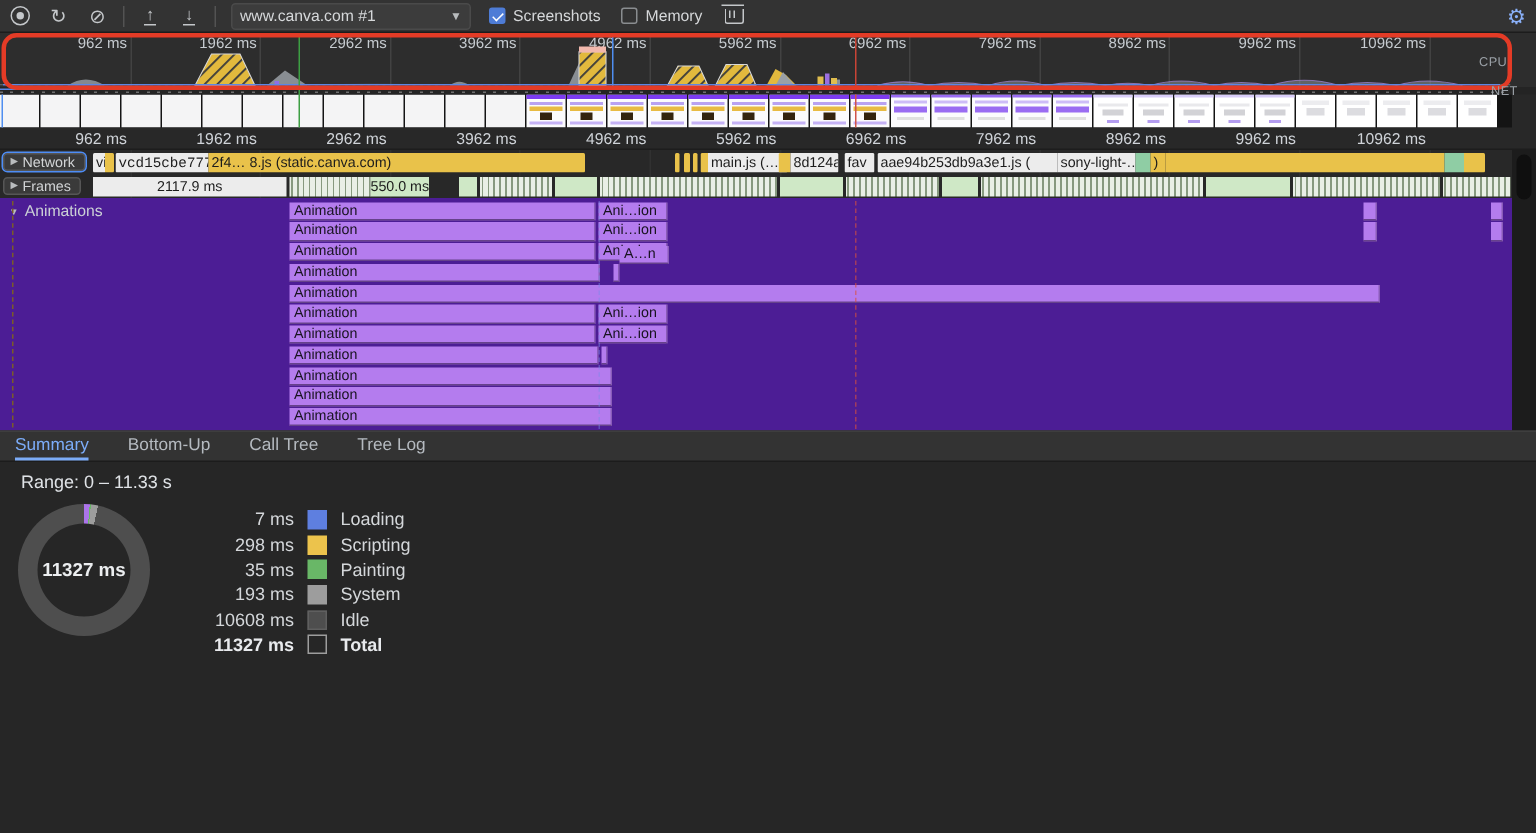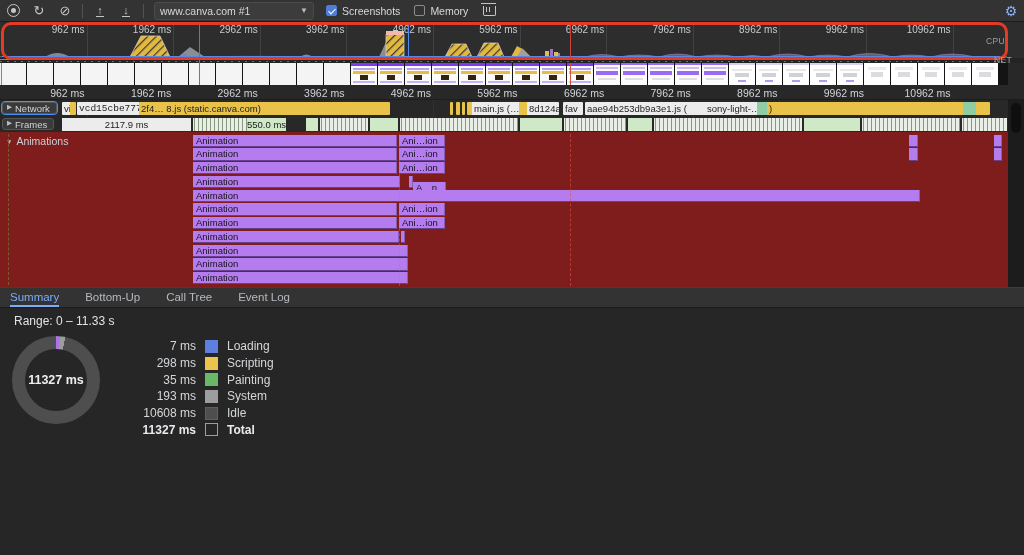--- a/index.html
+++ b/index.html
@@ -72,21 +72,21 @@
   .seg{height:100%;display:flex;align-items:center;white-space:nowrap;overflow:hidden;
        font-size:9.5px;color:#1c1c1c;padding:0 2px;box-sizing:border-box;flex:none;}
   .seg-white{background:#ececec;}
   .seg-yellow{background:#e9c24a;}
   .seg-green{background:#8fcda4;}
   .frame-seg{position:absolute;top:118px;height:13px;font-size:9.5px;color:#1c1c1c;
              display:flex;align-items:center;justify-content:center;overflow:hidden;white-space:nowrap;}
   .fs-white{background:#ececec;}
   .fs-green{background:#cfe8c6;}
   .fs-striped{background:repeating-linear-gradient(90deg,#e9efe6 0 1px,#87997f 1px 2px,#e9efe6 2px 4px);}
-  #anim-section{left:0;top:132px;width:1008px;height:155px;background:#7f1d1d;}
+  #anim-section{left:0;top:132px;width:1008px;height:155px;background:#4c1d95;}
   .anim-header{position:absolute;left:6px;top:3px;font-size:10.5px;color:#cbd0d6;display:flex;gap:4px;align-items:center;}
   .anim-bar{position:absolute;height:12.4px;background:#b47cee;border-bottom:1px solid rgba(40,20,60,.55);
             border-right:1px solid rgba(40,20,60,.3);box-sizing:border-box;color:#17121f;font-size:9.5px;
             line-height:11.5px;padding-left:3px;overflow:hidden;white-space:nowrap;cursor:pointer;}
   .gridline{position:absolute;width:1px;background:rgba(255,255,255,.045);}
   .vline{position:absolute;width:1px;z-index:40;}
   #scroll-gutter{left:1008px;top:100px;width:16px;height:187px;background:#1c1c1c;}
   #scroll-thumb{left:1011px;top:103px;width:10px;height:30px;background:#0f0f0f;border-radius:5px;cursor:pointer;}
   
   #tabs{left:0;top:287px;width:1024px;height:21px;background:#333;border-top:1px solid #3e3e3e;
@@ -360,21 +360,21 @@
         <div class="anim-bar" style="left:909px;top:2.5px;width:9px"></div>
         <div class="anim-bar" style="left:994px;top:2.5px;width:8px"></div>
         <div class="anim-bar" style="left:193px;top:16.25px;width:204px">Animation</div>
         <div class="anim-bar" style="left:399px;top:16.25px;width:46px">Ani…ion</div>
         <div class="anim-bar" style="left:909px;top:16.25px;width:9px"></div>
         <div class="anim-bar" style="left:994px;top:16.25px;width:8px"></div>
         <div class="anim-bar" style="left:193px;top:30px;width:204px">Animation</div>
         <div class="anim-bar" style="left:399px;top:30px;width:46px">Ani…ion</div>
         <div class="anim-bar" style="left:193px;top:43.75px;width:207px">Animation</div>
         <div class="anim-bar" style="left:409px;top:43.75px;width:3px"></div>
-        <div class="anim-bar" style="left:413px;top:50px;width:33px">A…n</div>
+        <div class="anim-bar" style="left:413px;top:32px;width:33px">A…n</div>
         <div class="anim-bar" style="left:193px;top:57.5px;width:727px">Animation</div>
         <div class="anim-bar" style="left:193px;top:71.25px;width:204px">Animation</div>
         <div class="anim-bar" style="left:399px;top:71.25px;width:46px">Ani…ion</div>
         <div class="anim-bar" style="left:193px;top:85px;width:204px">Animation</div>
         <div class="anim-bar" style="left:399px;top:85px;width:46px">Ani…ion</div>
         <div class="anim-bar" style="left:193px;top:98.75px;width:206px">Animation</div>
         <div class="anim-bar" style="left:401px;top:98.75px;width:3px"></div>
         <div class="anim-bar" style="left:193px;top:112.5px;width:215px">Animation</div>
         <div class="anim-bar" style="left:193px;top:126.25px;width:215px">Animation</div>
         <div class="anim-bar" style="left:193px;top:140px;width:215px">Animation</div>
@@ -389,21 +389,21 @@
   <div class="vline" style="left:570px;top:134px;height:152px;border-left:1px dashed rgba(220,80,60,.6)"></div>
   <div class="vline" style="left:1px;top:63px;height:22px;background:#4f8ef0"></div>
 
   <div id="scroll-gutter" class="abs"></div>
   <div id="scroll-thumb" class="abs"></div>
 
   <div id="tabs" class="abs">
       <span class="tab active">Summary</span>
       <span class="tab ">Bottom-Up</span>
       <span class="tab ">Call Tree</span>
-      <span class="tab ">Event Log</span>
+      <span class="tab ">Tree Log</span>
     </div>
 
   <div id="summary" class="abs">
     <div id="range-label" class="abs">Range: 0 – 11.33 s</div>
     <div id="donut" class="abs" style="background: conic-gradient(rgb(94, 127, 224) -11deg, rgb(94, 127, 224) -10.5deg, rgb(236, 195, 76) -10.5deg, rgb(236, 195, 76) -1deg, rgb(171, 116, 234) -1deg, rgb(171, 116, 234) 5deg, rgb(105, 183, 103) 5deg, rgb(105, 183, 103) 6.1deg, rgb(157, 157, 157) 6.1deg, rgb(157, 157, 157) 12.3deg, rgb(78, 78, 78) 12.3deg, rgb(78, 78, 78) 349deg);">
       <div id="donut-hole">11327 ms</div>
     </div>
     <div id="legend" class="abs">
         <div class="legend-row ">
        <span class="legend-value">7 ms</span>

